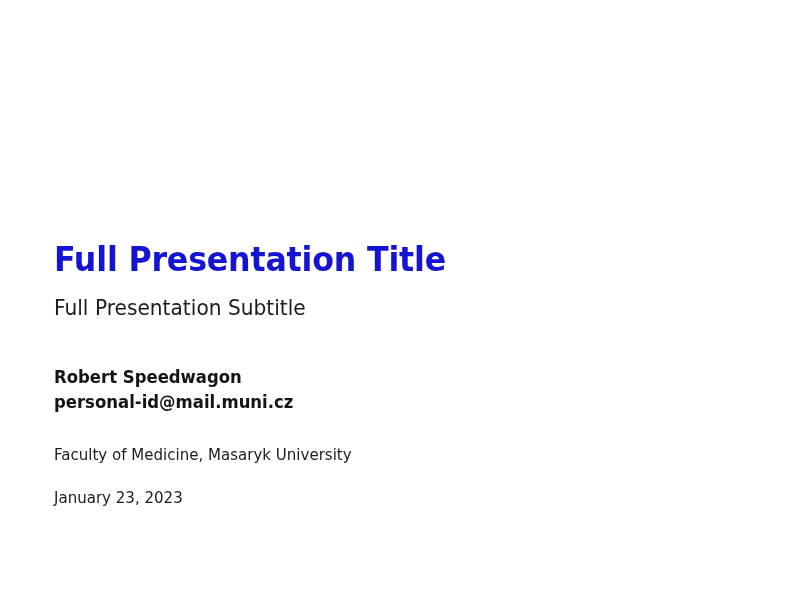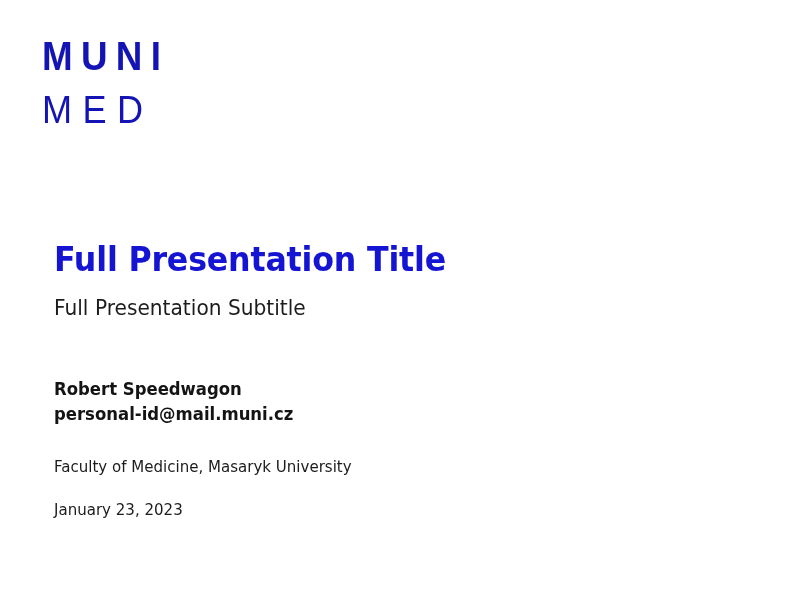--- a/index.html
+++ b/index.html
@@ -80,21 +80,21 @@
     font-size: 21px;
     line-height: 30px;
     color: #1c1c1c;
     margin: 13px 0 0 0;
     transform: scaleX(0.96);
     transform-origin: left center;
     white-space: nowrap;
   }
 
   .author-block {
-    margin-top: 54px;
+    margin-top: 42px;
   }
   .author-name,
   .author-email {
     font-family: "DejaVu Sans", sans-serif;
     font-weight: 700;
     font-size: 17px;
     line-height: 25px;
     color: #141414;
     margin: 0;
     transform: scaleX(0.97);
@@ -124,24 +124,20 @@
     transform: scaleX(0.97);
     transform-origin: left center;
     white-space: nowrap;
   }
 </style>
 </head>
 <body>
 
 <div class="slide">
 
-  <div class="logo">
-    <span class="logo-muni">MUNI</span>
-    <span class="logo-med">MED</span>
-  </div>
 
   <div class="content">
 
     <h1 class="title">Full Presentation Title</h1>
 
     <p class="subtitle">Full Presentation Subtitle</p>
 
     <div class="author-block">
       <p class="author-name">Robert Speedwagon</p>
       <p class="author-email">personal-id@mail.muni.cz</p>

